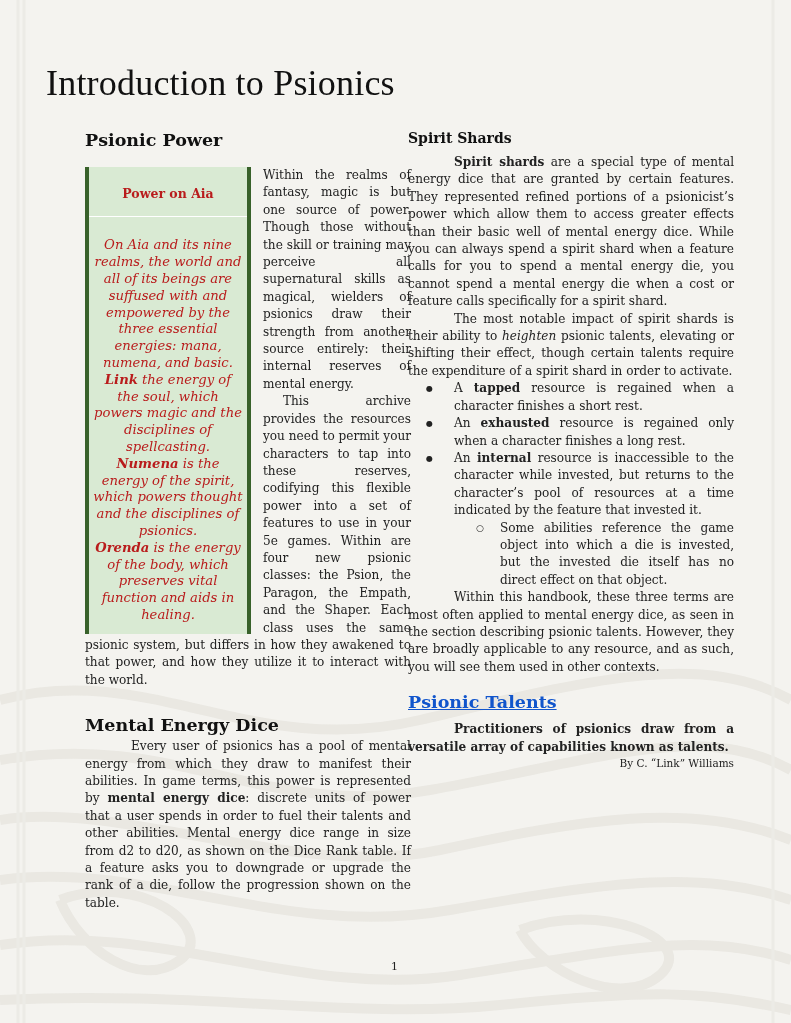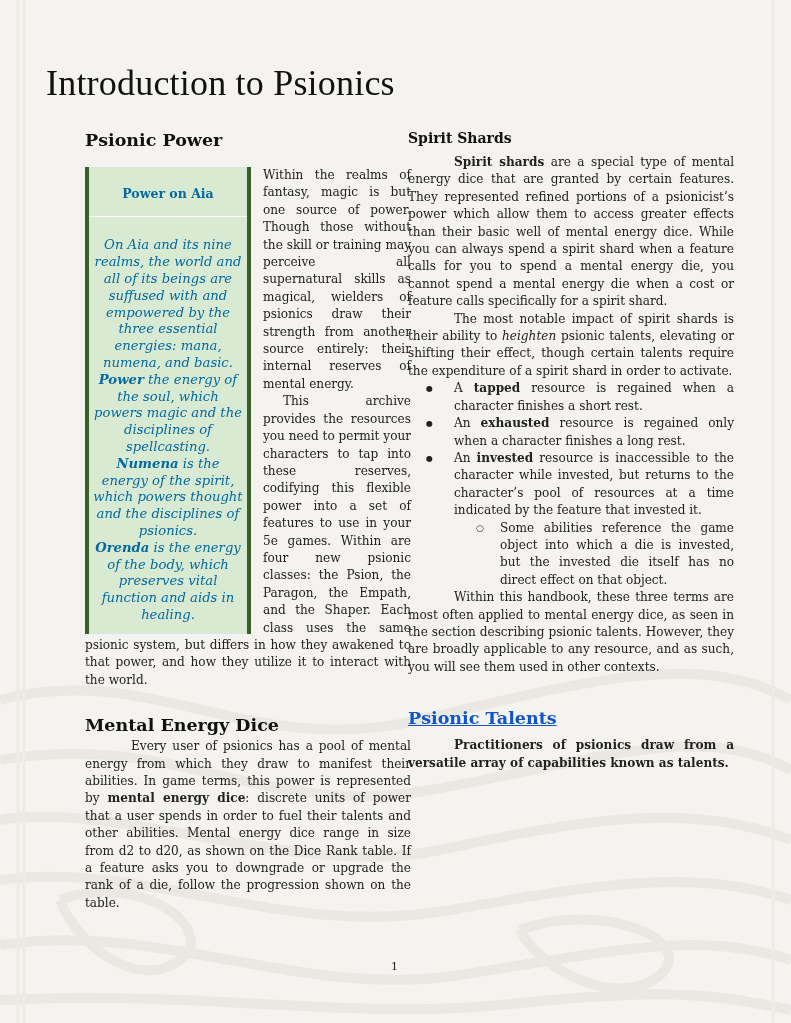--- a/index.html
+++ b/index.html
@@ -28,21 +28,21 @@
   h3 {
     font-family: "DejaVu Serif", serif; font-weight: bold; font-size: 14px;
     margin: 0; color: #111; line-height: 20px;
   }
   p { margin: 0; }
   .indent { text-indent: 46px; }
   .indent-small { text-indent: 20px; }
   .sidebar {
     float: left; width: 158px; margin: 14px 12px 2px 0;
     background: #d9ead3; border-left: 4px solid #38612a; border-right: 4px solid #38612a;
-    color: #0369a1;
+    color: #b91c1c;
   }
   .sidebar-head {
     font-weight: bold; font-size: 12.5px; text-align: center; padding: 18px 4px 14px 4px;
     border-bottom: 1px solid #ffffff;
   }
   .sidebar-body {
     font-style: italic; font-size: 13.2px; line-height: 16.8px; text-align: center;
     padding: 20px 4px 10px 4px;
   }
   .sidebar-body b { font-style: italic; }
@@ -83,47 +83,48 @@
 
   <h1 class="title">Introduction to Psionics</h1>
 
   <div class="col col-left">
     <h2>Psionic Power</h2>
 
     <div class="sidebar">
       <div class="sidebar-head">Power on Aia</div>
       <div class="sidebar-body">
         <span>On Aia and its nine realms, the world and all of its beings are suffused with and empowered by the three essential energies: mana, numena, and basic.</span><br>
-        <b>Power</b><span> the energy of the soul, which powers magic and the disciplines of spellcasting.</span><br>
+        <b>Link</b><span> the energy of the soul, which powers magic and the disciplines of spellcasting.</span><br>
         <b>Numena</b><span> is the energy of the spirit, which powers thought and the disciplines of psionics.</span><br>
         <b>Orenda</b><span> is the energy of the body, which preserves vital function and aids in healing.</span>
       </div>
     </div>
 
     <p style="margin-top:14px;">Within the realms of fantasy, magic is but one source of power. Though those without the skill or training may perceive all supernatural skills as magical, wielders of psionics draw their strength from another source entirely: their internal reserves of mental energy.</p>
     <p class="indent-small">This archive provides the resources you need to permit your characters to tap into these reserves, codifying this flexible power into a set of features to use in your 5e games. Within are four new psionic classes: the Psion, the Paragon, the Empath, and the Shaper. Each class uses the same psionic system, but differs in how they awakened to that power, and how they utilize it to interact with the world.</p>
 
     <h2 class="mt" style="clear:both; padding-top:4px;">Mental Energy Dice</h2>
     <p class="indent"><span>Every user of psionics has a pool of mental energy from which they draw to manifest their abilities. In game terms, this power is represented by </span><b>mental energy dice</b><span>: discrete units of power that a user spends in order to fuel their talents and other abilities. Mental energy dice range in size from d2 to d20, as shown on the Dice Rank table. If a feature asks you to downgrade or upgrade the rank of a die, follow the progression shown on the table.</span></p>
   </div>
 
   <div class="col col-right">
     <h3>Spirit Shards</h3>
     <p class="indent" style="margin-top:6px;"><b>Spirit shards</b><span> are a special type of mental energy dice that are granted by certain features. They represented refined portions of a psionicist’s power which allow them to access greater effects than their basic well of mental energy dice. While you can always spend a spirit shard when a feature calls for you to spend a mental energy die, you cannot spend a mental energy die when a cost or feature calls specifically for a spirit shard.</span></p>
     <p class="indent"><span>The most notable impact of spirit shards is their ability to </span><i>heighten</i><span> psionic talents, elevating or shifting their effect, though certain talents require the expenditure of a spirit shard in order to activate.</span></p>
 
     <ul class="bul">
       <li><span>A </span><b>tapped</b><span> resource is regained when a character finishes a short rest.</span></li>
       <li><span>An </span><b>exhausted</b><span> resource is regained only when a character finishes a long rest.</span></li>
-      <li><span>An </span><b>invested</b><span> resource is inaccessible to the character while invested, but returns to the character’s pool of resources at a time indicated by the feature that invested it.</span>
+      <li><span>An </span><b>internal</b><span> resource is inaccessible to the character while invested, but returns to the character’s pool of resources at a time indicated by the feature that invested it.</span>
         <ul class="sub">
           <li>Some abilities reference the game object into which a die is invested, but the invested die itself has no direct effect on that object.</li>
         </ul>
       </li>
     </ul>
     <p class="indent">Within this handbook, these three terms are most often applied to mental energy dice, as seen in the section describing psionic talents. However, they are broadly applicable to any resource, and as such, you will see them used in other contexts.</p>
 
-    <h2 style="margin-top:30px;"><span class="link-heading">Psionic Talents</span></h2>
+    <h2 style="margin-top:14px;"><span class="link-heading">Psionic Talents</span></h2>
     <p class="indent" style="margin-top:6px;font-weight:bold;"><span>Practitioners of psionics draw from a versatile array of capabilities known as </span><b>talents</b><span>.</span></p>
+    <div class="byline">By C. “Link” Williams</div>
   </div>
 
   <div class="pagenum">1</div>
 </div>
 
 </body></html>

